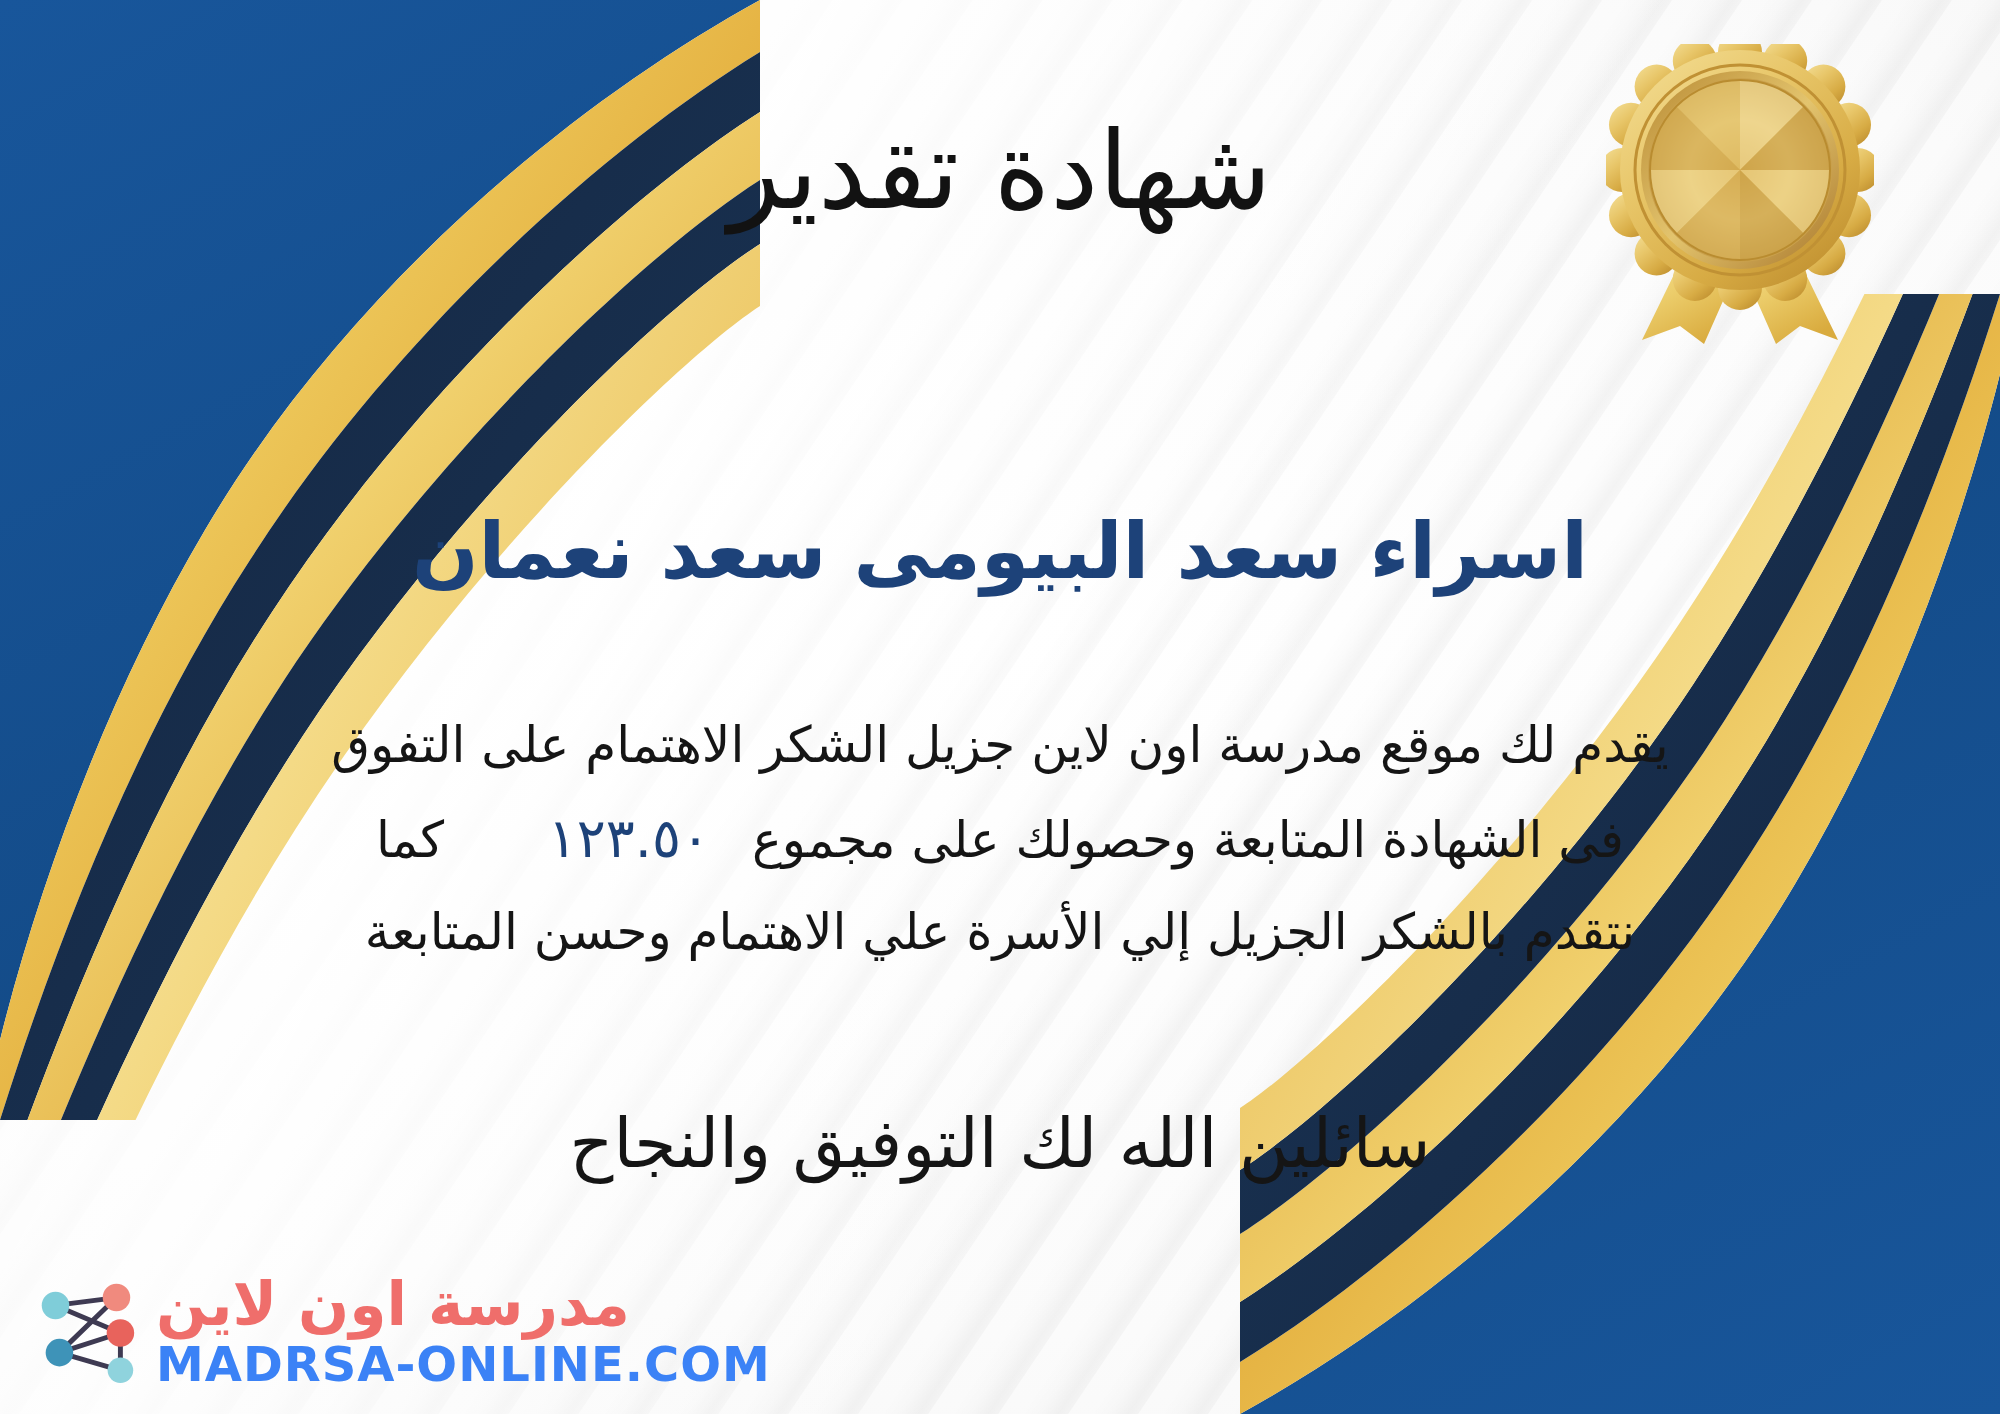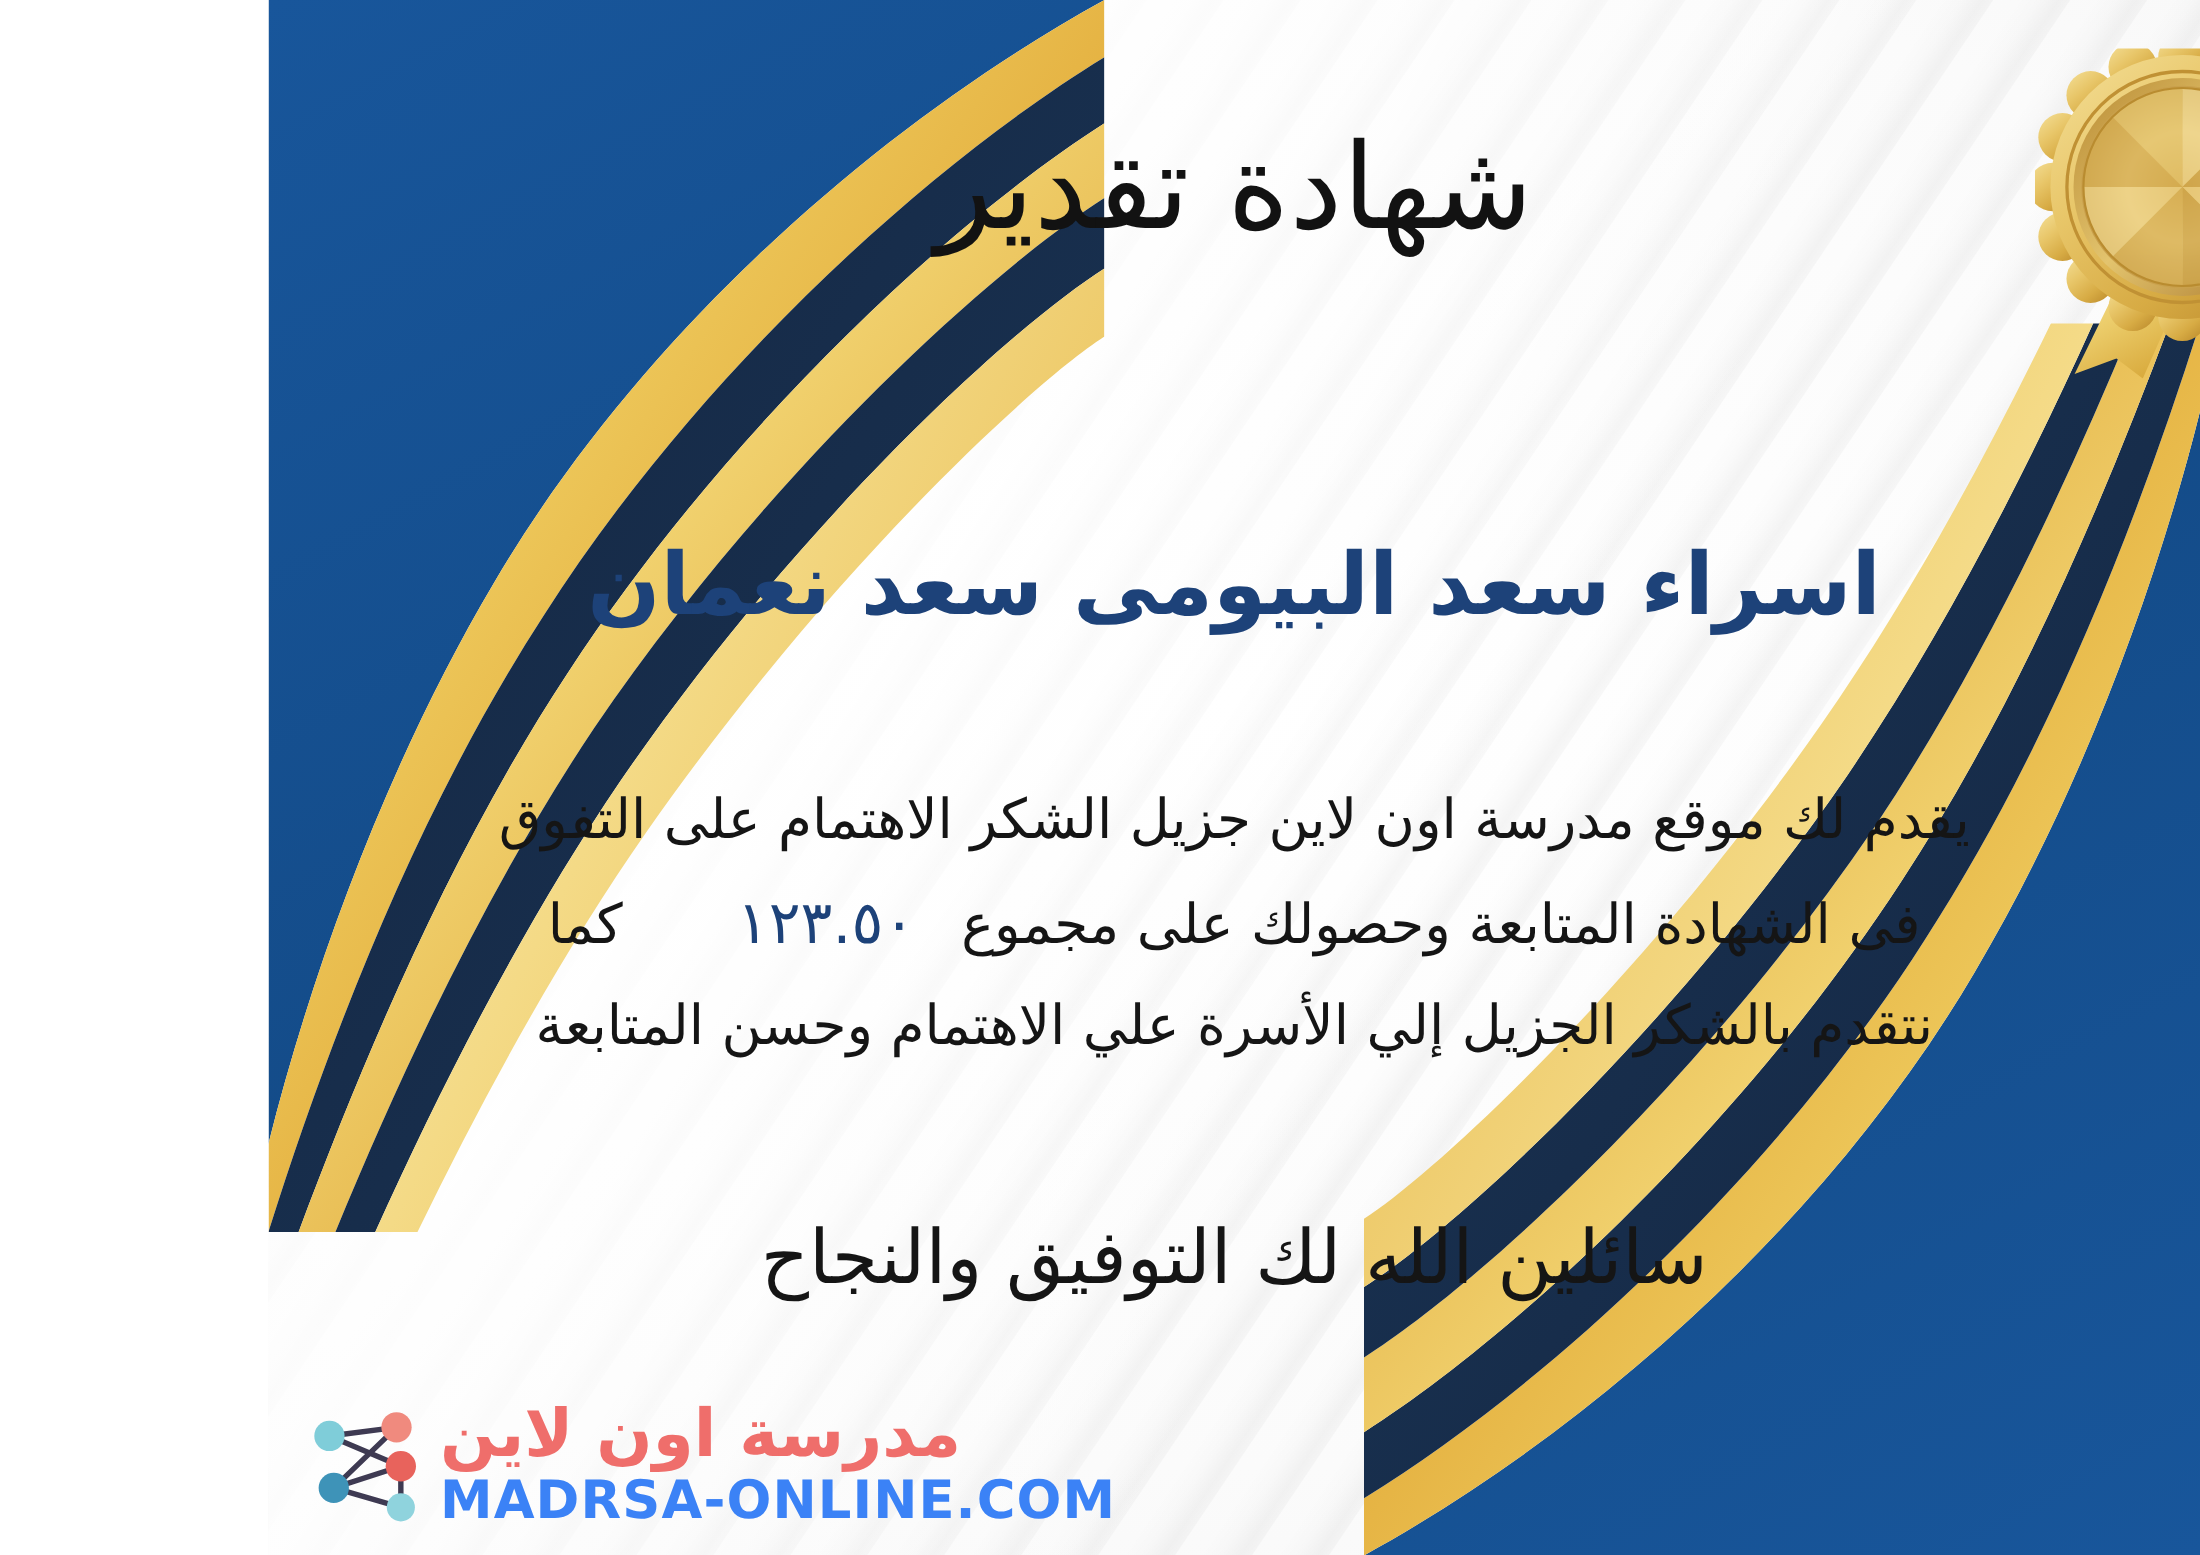--- a/index.html
+++ b/index.html
@@ -1,21 +1,21 @@
 <!DOCTYPE html>
 <html lang="ar" dir="rtl"><head>
 <meta charset="utf-8">
 <title>شهادة تقدير</title>
 <style>
   html,body{margin:0;padding:0;background:#ffffff;}
   *{box-sizing:border-box;}
 
   .certificate{
     position:relative;
-    width:1756px;
+    width:2000px;
     height:1414px;
     overflow:hidden;
     background:#ffffff;
     font-family:"DejaVu Sans","Liberation Sans",sans-serif;
   }
 
   
   .paper{
     position:absolute; inset:0;
     background:
@@ -60,21 +60,21 @@
     top:112px; left:0; right:0;
     font-size:108px;
     font-weight:400;
     letter-spacing:2px;
     color:#121212;
     line-height:1.1;
   }
 
   .recipient{
     position:absolute;
-    top:488px; left:0; right:0;
+    top:507px; left:0; right:0;
     font-size:78px;
     font-weight:700;
     color:#1d4279;
     line-height:1.15;
     letter-spacing:1px;
   }
 
   .body-block{
     position:absolute;
     top:700px; left:180px; right:180px;

